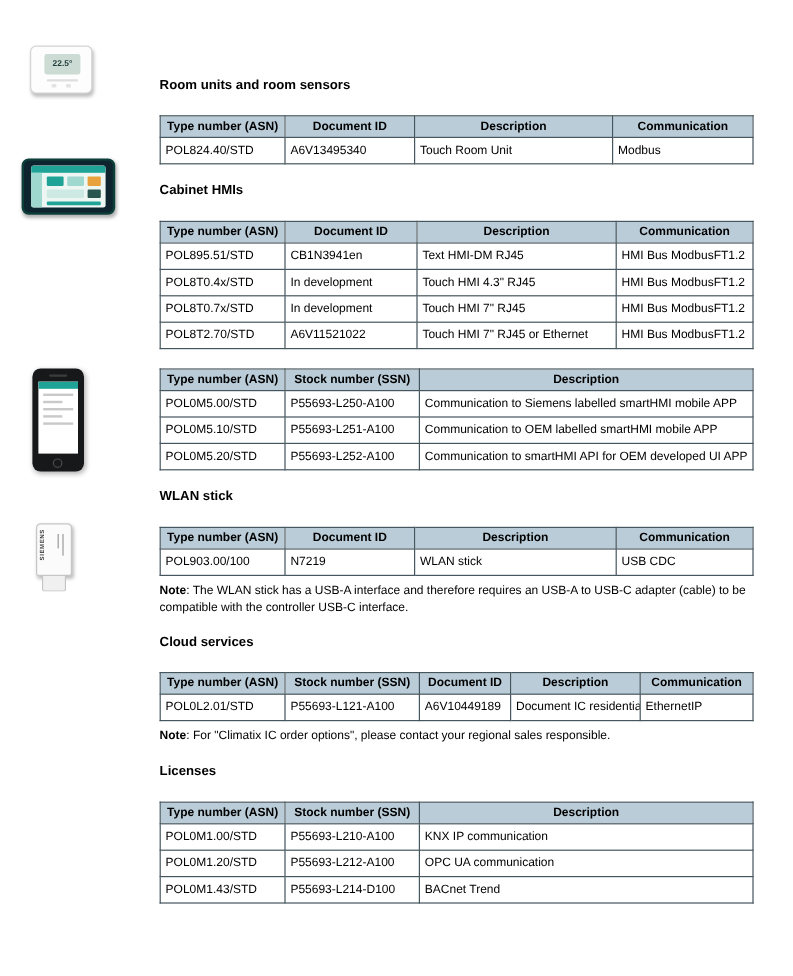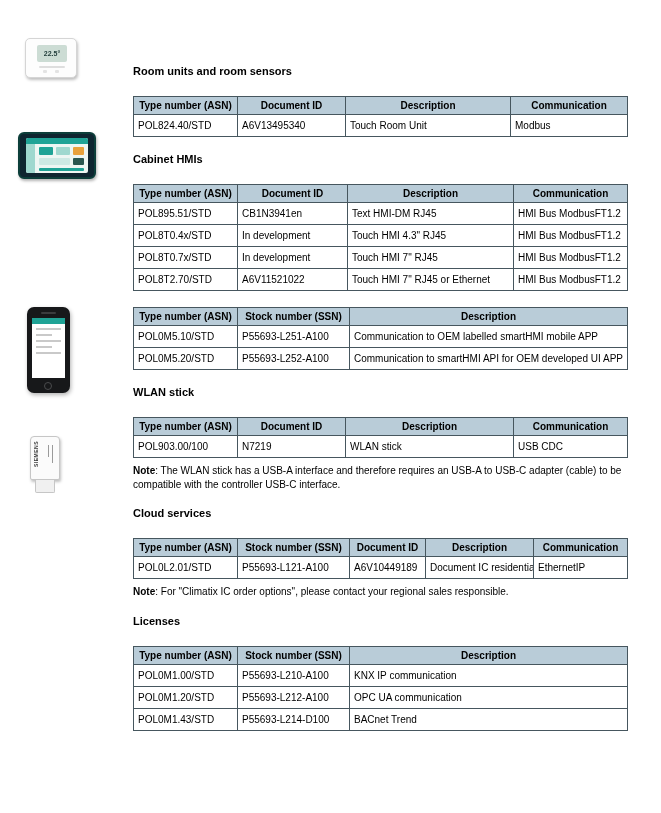--- a/index.html
+++ b/index.html
@@ -211,20 +211,25 @@
           </colgroup>
           <thead>
             <tr>
               <th>Type number (ASN)</th>
               <th>Stock number (SSN)</th>
               <th>Description</th>
             </tr>
           </thead>
           <tbody>
             <tr>
+              <td>POL0M5.00/STD</td>
+              <td>P55693-L250-A100</td>
+              <td>Communication to Siemens labelled smartHMI mobile APP</td>
+            </tr>
+            <tr>
               <td>POL0M5.10/STD</td>
               <td>P55693-L251-A100</td>
               <td>Communication to OEM labelled smartHMI mobile APP</td>
             </tr>
             <tr>
               <td>POL0M5.20/STD</td>
               <td>P55693-L252-A100</td>
               <td>Communication to smartHMI API for OEM developed UI APP</td>
             </tr>
           </tbody>

